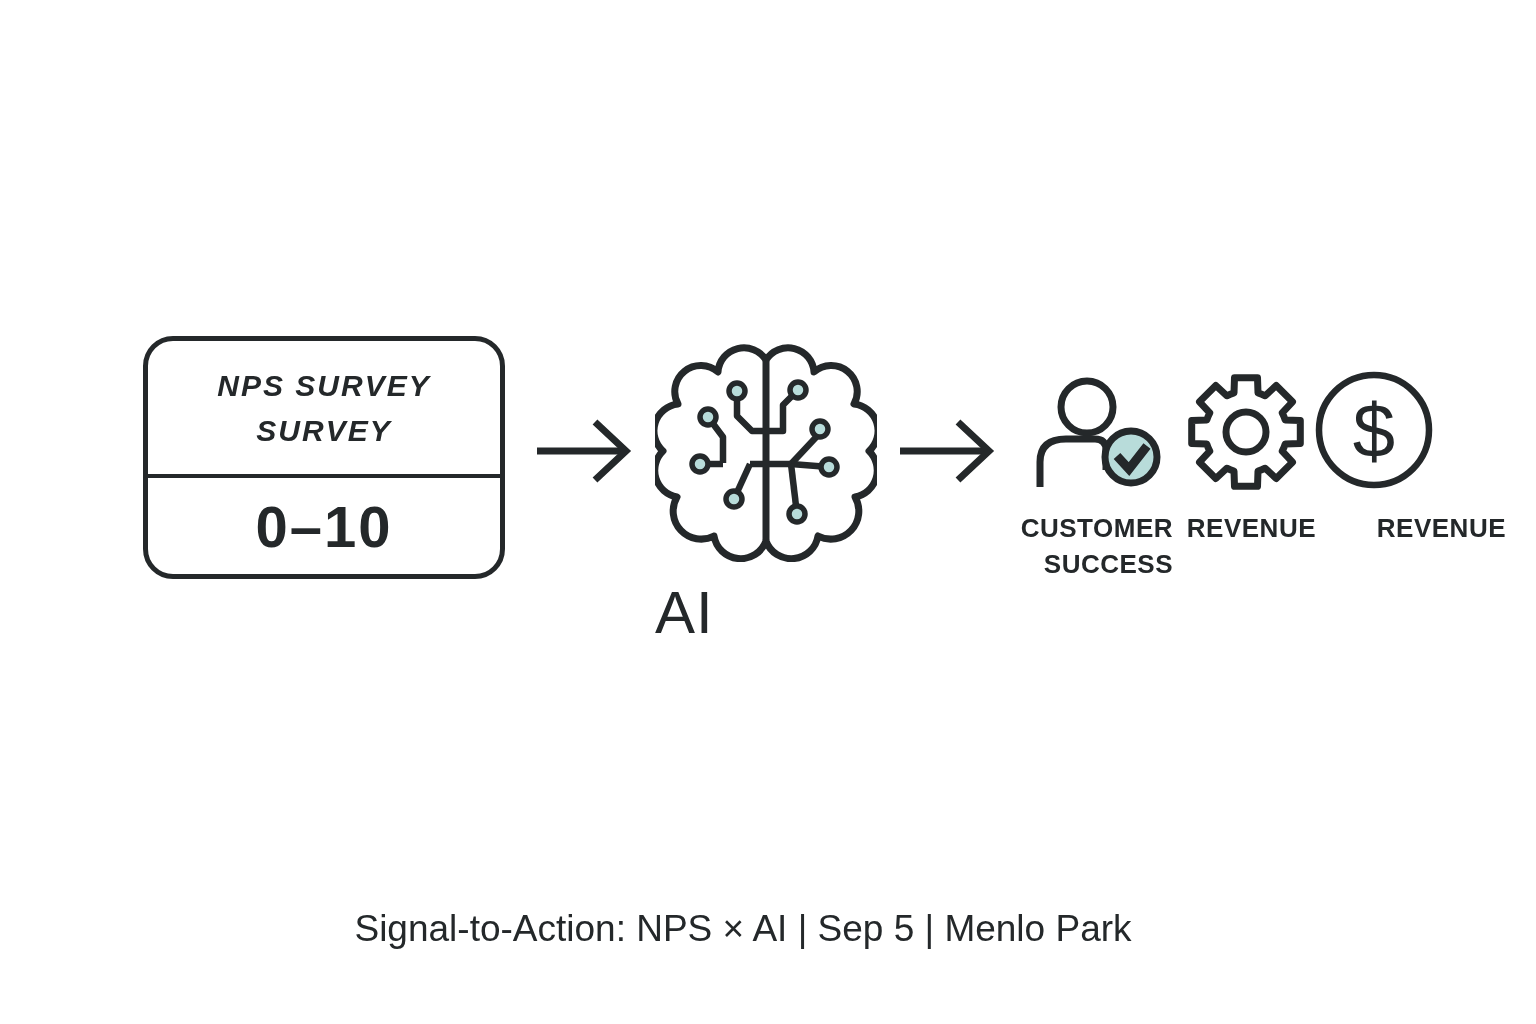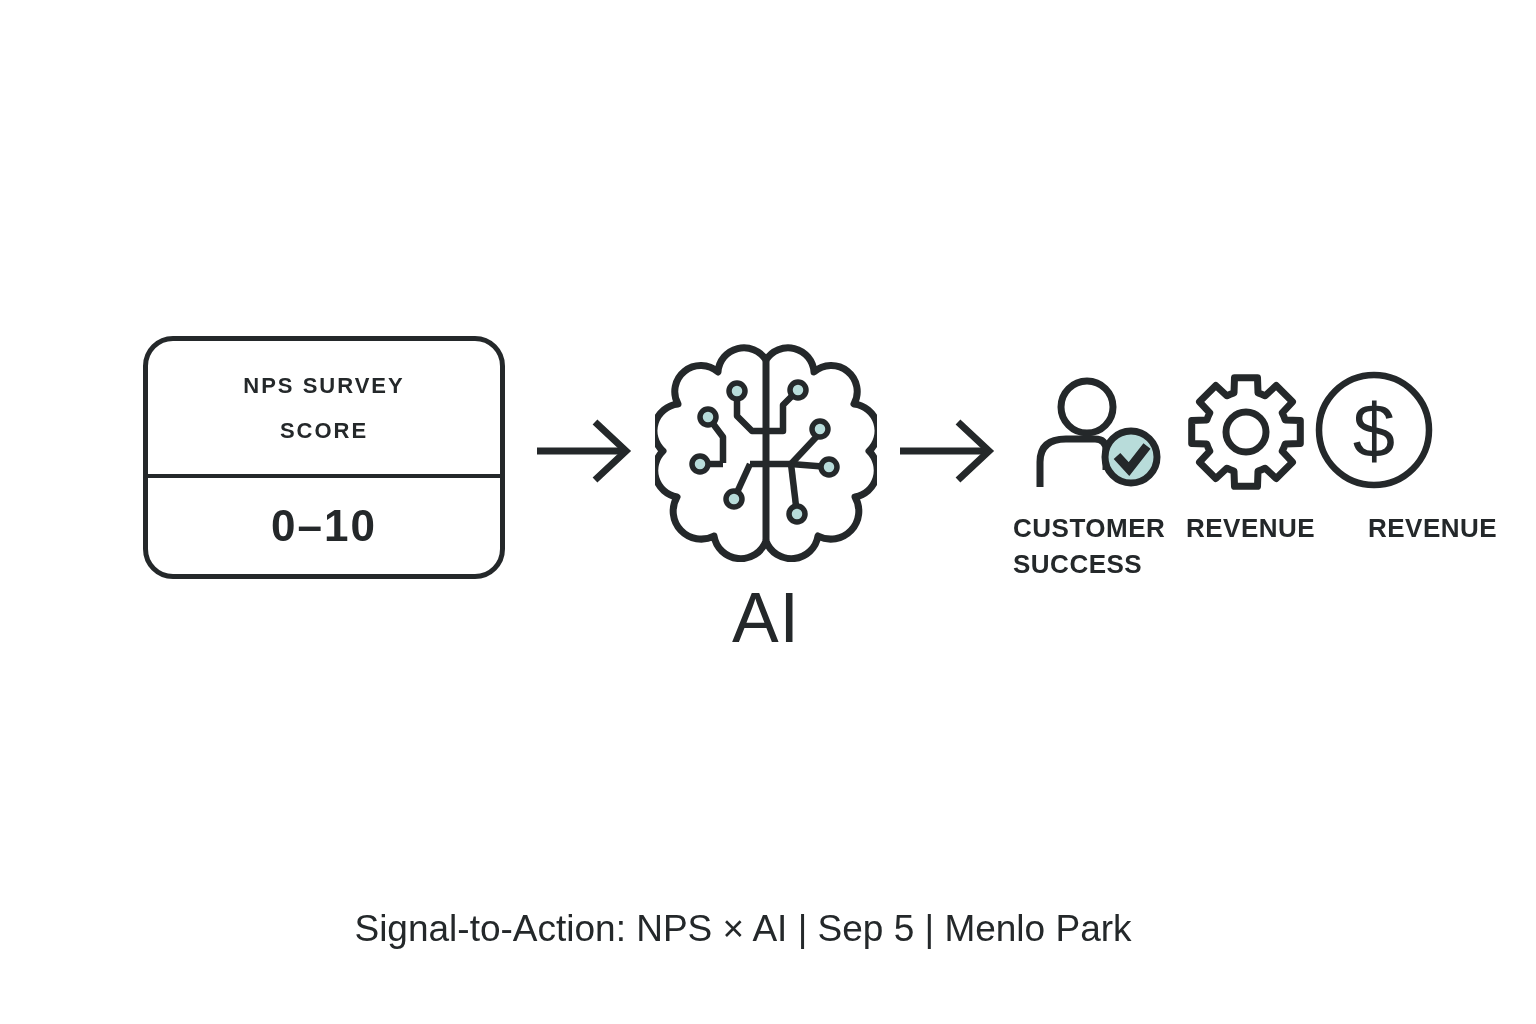--- a/index.html
+++ b/index.html
@@ -26,40 +26,41 @@
     border-radius:30px;
     display:flex;flex-direction:column;
     background:var(--bg);
   }
   .score-card .card-top{
     flex:0 0 137px;
     display:flex;flex-direction:column;align-items:center;justify-content:center;
     border-bottom:4px solid var(--ink);
   }
   .card-title-line{
-    font-size:22px;font-weight:600;letter-spacing:2px;line-height:45px;
+    font-size:30px;font-weight:600;letter-spacing:2px;line-height:45px;
     white-space:nowrap;
+    font-style:italic;
   }
   .score-card .card-bottom{
     flex:1;
     display:flex;align-items:center;justify-content:center;
   }
   .card-value{
-    font-size:44px;font-weight:700;letter-spacing:2px;
+    font-size:58px;font-weight:700;letter-spacing:2px;
   }
 
   .ai-label{
     left:655px;top:578px;width:222px;
-    text-align:center;
-    font-size:70px;font-weight:500;letter-spacing:1px;
+    text-align:left;
+    font-size:60px;font-weight:500;letter-spacing:1px;
   }
 
   .out-label{
     top:510px;
-    text-align:left;
+    text-align:right;
     font-size:26px;font-weight:600;letter-spacing:0.5px;line-height:36px;
     white-space:nowrap;
   }
   .out-label.customer{left:1013px;width:160px;}
   .out-label.product{left:1186px;width:130px;}
   .out-label.revenue{left:1368px;width:138px;}
 
   .caption{
     left:0;top:908px;width:1486px;
     text-align:center;
@@ -70,21 +71,21 @@
   .stroke{stroke:var(--ink);fill:none;}
 </style>
 </head>
 <body>
 
 <div class="stage">
 
   <div class="abs score-card">
     <div class="card-top">
       <div class="card-title-line">NPS SURVEY</div>
-      <div class="card-title-line">SCORE</div>
+      <div class="card-title-line">SURVEY</div>
     </div>
     <div class="card-bottom">
       <div class="card-value">0–10</div>
     </div>
   </div>
 
   <svg class="abs" style="left:534px;top:414px;" width="104" height="74" viewBox="0 0 104 74">
     <line class="stroke" x1="3" y1="37" x2="90" y2="37" stroke-width="7"></line>
     <polyline class="stroke" points="61,8 92,37 61,66" stroke-width="7" stroke-linejoin="miter"></polyline>
   </svg>

